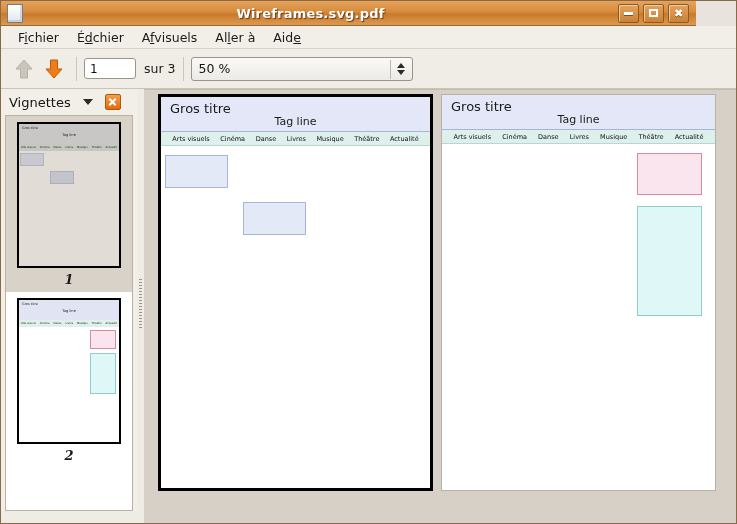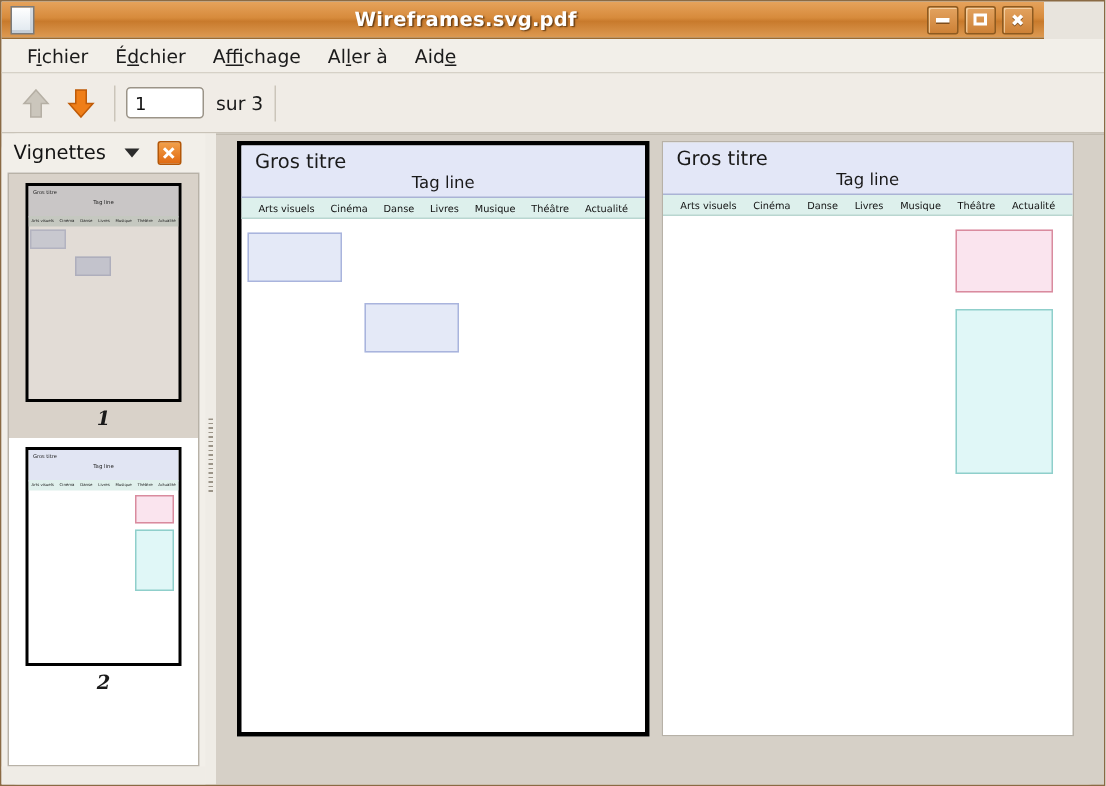--- a/index.html
+++ b/index.html
@@ -319,21 +319,21 @@
       </div>
       <div class="tb-btn">
         <i>✖</i>
       </div>
     </div>
   </div>
 
   <div id="menubar">
     <div class="menu-item"><span>F</span><u>i</u><span>chier</span></div>
     <div class="menu-item"><span>É</span><u>d</u><span>chier</span></div>
-    <div class="menu-item"><span>A</span><u>f</u><span>fichage</span></div>
+    <div class="menu-item"><span>A</span><u>f</u><span>visuels</span></div>
     <div class="menu-item"><span>Al</span><u>l</u><span>er à</span></div>
     <div class="menu-item"><span>Aid</span><u>e</u><span></span></div>
   </div>
 
   <div id="toolbar">
     <div class="tool-arrow">
       <svg width="20" height="22" viewBox="0 0 20 22">
         <path d="M10 2 L18 11 L13.5 11 L13.5 20 L6.5 20 L6.5 11 L2 11 Z" fill="#cbc6bc" stroke="#b5afa4" stroke-width="1"></path>
       </svg>
     </div>
@@ -343,20 +343,27 @@
       </svg>
     </div>
 
     <div class="tool-sep"></div>
 
     <input class="page-input" type="text" value="1" style="">
     <div class="page-of">sur 3</div>
 
     <div class="tool-sep"></div>
 
+    <div class="zoom-combo">
+      <span class="zval">50 %</span>
+      <span class="zoom-spin">
+        <span class="spin-up"></span>
+        <span class="spin-dn"></span>
+      </span>
+    </div>
   </div>
 
   <div id="bodyarea">
 
     <div id="sidebar">
       <div id="sidebar-header">
         <span id="sidebar-title">Vignettes</span>
         <span id="sidebar-chevron"></span>
         <span id="sidebar-close"></span>
       </div>

